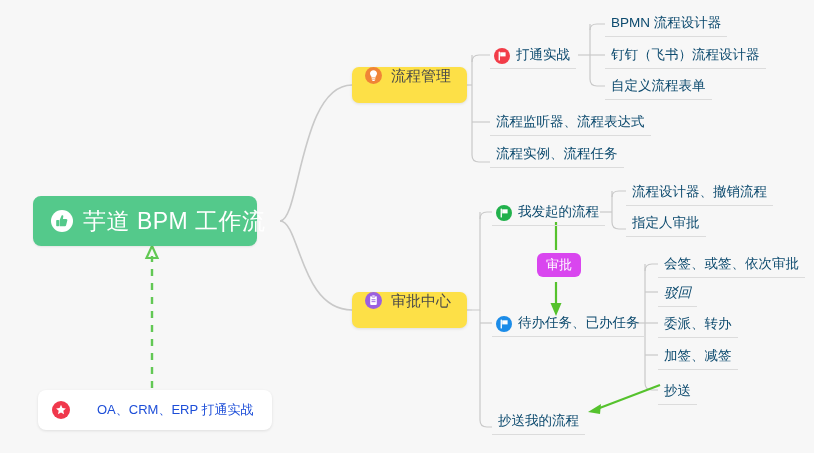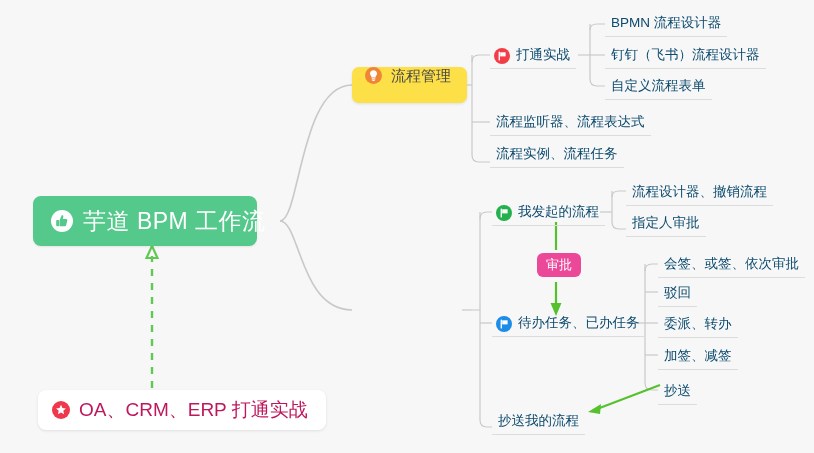--- a/index.html
+++ b/index.html
@@ -80,23 +80,23 @@
     height: 40px;
     background: #ffffff;
     border-radius: 8px;
     box-sizing: border-box;
     display: flex;
     align-items: center;
     padding: 0 18px 0 14px;
     box-shadow: 0 1px 3px rgba(0,0,0,0.10);
   }
   .accent-label {
-    color: #be185d;
-    font-size: 19px;
-    margin-left: 9px;
+    color: #1d4ed8;
+    font-size: 13px;
+    margin-left: 27px;
     white-space: nowrap;
   }
 
   
   .leaf {
     position: absolute;
     font-size: 13.5px;
     color: #0c4a6e;
     white-space: nowrap;
     padding: 3px 6px 4px 6px;
@@ -105,21 +105,21 @@
     background: transparent;
   }
   .leaf.with-icon {
     padding-left: 26px;
     border-bottom: 1px solid #dcdcdc;
   }
 
   
   .badge {
     position: absolute;
-    background: #ec4899;
+    background: #d946ef;
     color: #ffffff;
     font-size: 13px;
     border-radius: 6px;
     padding: 5px 9px;
     white-space: nowrap;
     line-height: 1.1;
   }
 
   
   .icon {
@@ -206,20 +206,32 @@
         <path d="M8.5 3.3 C6.4 3.3 5.0 4.8 5.0 6.6 C5.0 7.8 5.7 8.6 6.3 9.3
                  L6.3 10.6 L10.7 10.6 L10.7 9.3 C11.3 8.6 12.0 7.8 12.0 6.6
                  C12.0 4.8 10.6 3.3 8.5 3.3 Z" fill="#ffffff"></path>
         <rect x="6.6" y="11.3" width="3.8" height="1.2" rx="0.6" fill="#ffffff"></rect>
         <rect x="7.2" y="13.0" width="2.6" height="1.1" rx="0.55" fill="#ffffff"></rect>
       </svg>
     </span>
     <span class="branch-label">流程管理</span>
   </div>
 
+  <div class="branch-node" id="branch-shenpi">
+    <span class="icon">
+      <svg width="17" height="17" viewBox="0 0 17 17">
+        <circle cx="8.5" cy="8.5" r="8.5" fill="#9b5fe0"></circle>
+        <rect x="5.2" y="4.0" width="6.6" height="9.0" rx="1.1" fill="#ffffff"></rect>
+        <rect x="6.8" y="3.0" width="3.4" height="2.1" rx="0.8" fill="#ffffff" stroke="#9b5fe0" stroke-width="0.8"></rect>
+        <rect x="6.5" y="7.3" width="4.0" height="0.95" fill="#9b5fe0"></rect>
+        <rect x="6.5" y="9.2" width="4.0" height="0.95" fill="#9b5fe0"></rect>
+      </svg>
+    </span>
+    <span class="branch-label">审批中心</span>
+  </div>
 
   <div class="accent-node">
     <span class="icon">
       <svg width="18" height="18" viewBox="0 0 18 18">
         <circle cx="9" cy="9" r="9" fill="#f0384c"></circle>
         <path d="M9 3.8 L10.45 7.05 L13.9 7.45 L11.3 9.8 L12.05 13.2
                  L9 11.45 L5.95 13.2 L6.7 9.8 L4.1 7.45 L7.55 7.05 Z" fill="#ffffff"></path>
       </svg>
     </span>
     <span class="accent-label">OA、CRM、ERP 打通实战</span>
@@ -283,21 +295,21 @@
         <path d="M6.2 4.3 L11.6 4.3 L11.6 8.4 L6.2 8.4 Z" fill="#ffffff"></path>
       </svg>
     </span>
     <span>待办任务、已办任务</span>
   </div>
 
   <div class="leaf" style="left:658px; top:252px;">
     <span>会签、或签、依次审批</span>
   </div>
 
-  <div class="leaf" style="left:658px; top:281px;">
+  <div class="leaf" style="left:658px; top:281px;font-style:italic;">
     <span>驳回</span>
   </div>
 
   <div class="leaf" style="left:658px; top:312px;">
     <span>委派、转办</span>
   </div>
 
   <div class="leaf" style="left:658px; top:344px;">
     <span>加签、减签</span>
   </div>

